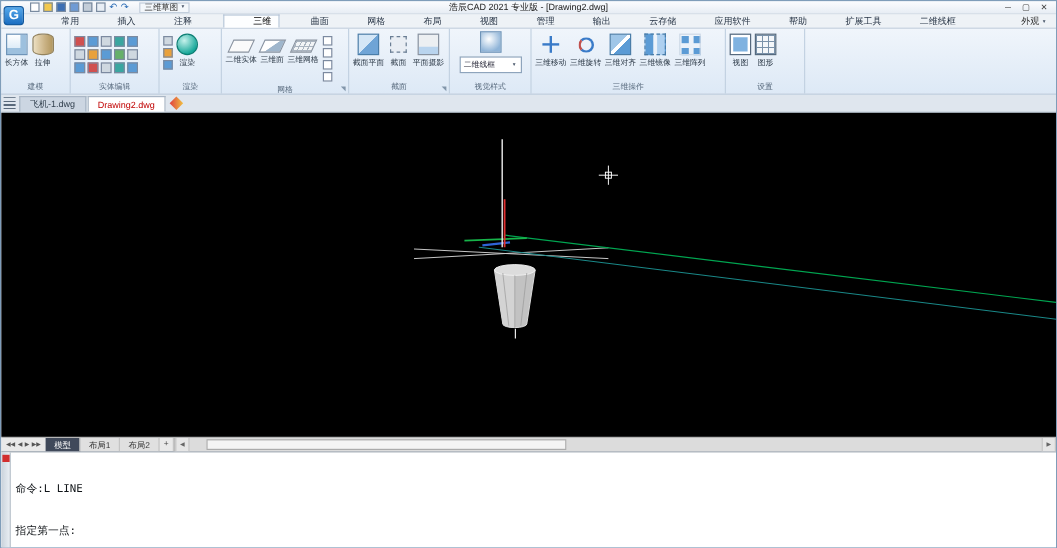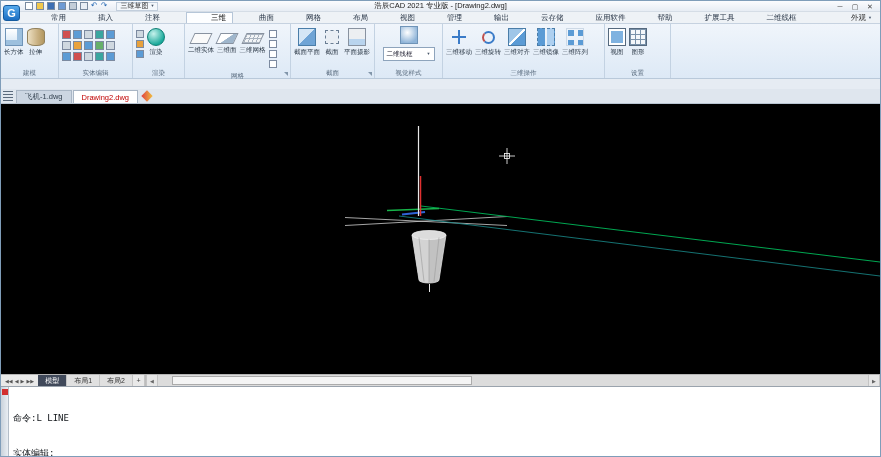--- a/index.html
+++ b/index.html
@@ -61,21 +61,21 @@
   .migrid{display:grid;grid-template-columns:repeat(5,9px);gap:2px;padding-top:4px;}
   .mi{width:9px;height:9px;border:1px solid #7c8aa0;display:block;}
   .ministack{display:flex;flex-direction:column;gap:2px;padding-top:4px;}
   .mi.sm{width:8px;height:8px;}
   .c-blue{background:#5b9bd5}.c-red{background:#d05050}.c-gray{background:#cfd8e0}.c-green{background:#66b06a}.c-orange{background:#e8a13c}.c-teal{background:#3aa6a0}.c-white{background:#fff}
   .g-modeling{width:58px}.g-solid{width:74px}.g-render{width:52px}.g-mesh{width:106px}.g-section{width:84px}.g-vstyle{width:68px}.g-ops{width:162px}.g-settings{width:66px}
   .vs-dropdown{width:52px;height:14px;background:#fff;border:1px solid #8ea4bc;font-size:6.5px;display:flex;align-items:center;justify-content:space-between;padding:0 3px;color:#223;}
   .rspacer{flex:1;}
 
   
-  .doctabs{height:15px;background:#dfe6ee;display:flex;align-items:flex-end;border-bottom:1px solid #b9c5d2;padding-left:2px;gap:1px;font-size:7.5px;margin-top:10px;}
+  .doctabs{height:15px;background:#dfe6ee;display:flex;align-items:flex-end;border-bottom:1px solid #b9c5d2;padding-left:2px;gap:1px;font-size:7.5px;}
   .dmenu{width:10px;height:10px;margin:0 2px 2px 0;background:repeating-linear-gradient(0deg,#5a6a7c 0 1px,transparent 1px 3px);}
   .dtab{height:13px;padding:0 8px;display:flex;align-items:center;background:#ccd6e2;border:1px solid #a9b6c5;border-bottom:none;color:#33414f;}
   .dtab.active{background:#ffffff;color:#c00000;text-align:center;}
   .newdwg{width:8px;height:8px;margin:0 0 3px 4px;background:linear-gradient(45deg,#e04040,#f0c040);transform:rotate(45deg);}
 
   
   .viewport{position:relative;height:270px;background:#000;}
   .vp-svg{position:absolute;left:0;top:0;}
   .dyninput{position:absolute;left:514px;top:52px;font-size:7.5px;z-index:3;}
   .dyn-row1{display:flex;align-items:center;height:13px;background:#edf1f7;border:1px solid #76849a;padding:0 2px;gap:3px;white-space:nowrap;width:max-content;}
@@ -363,21 +363,21 @@
       <span class="hbtn">▶</span>
     </div>
   </div>
 
   <div class="cmdwindow">
     <div class="cmd-grip">
       <div class="dot"></div>
     </div>
     <div class="cmd-lines">
       <div>命令:L LINE</div>
-      <div>实体编辑:</div>
+      <div>指定第一点:</div>
       
       
       
       
       
     </div>
   </div>
 
 </div>
 

